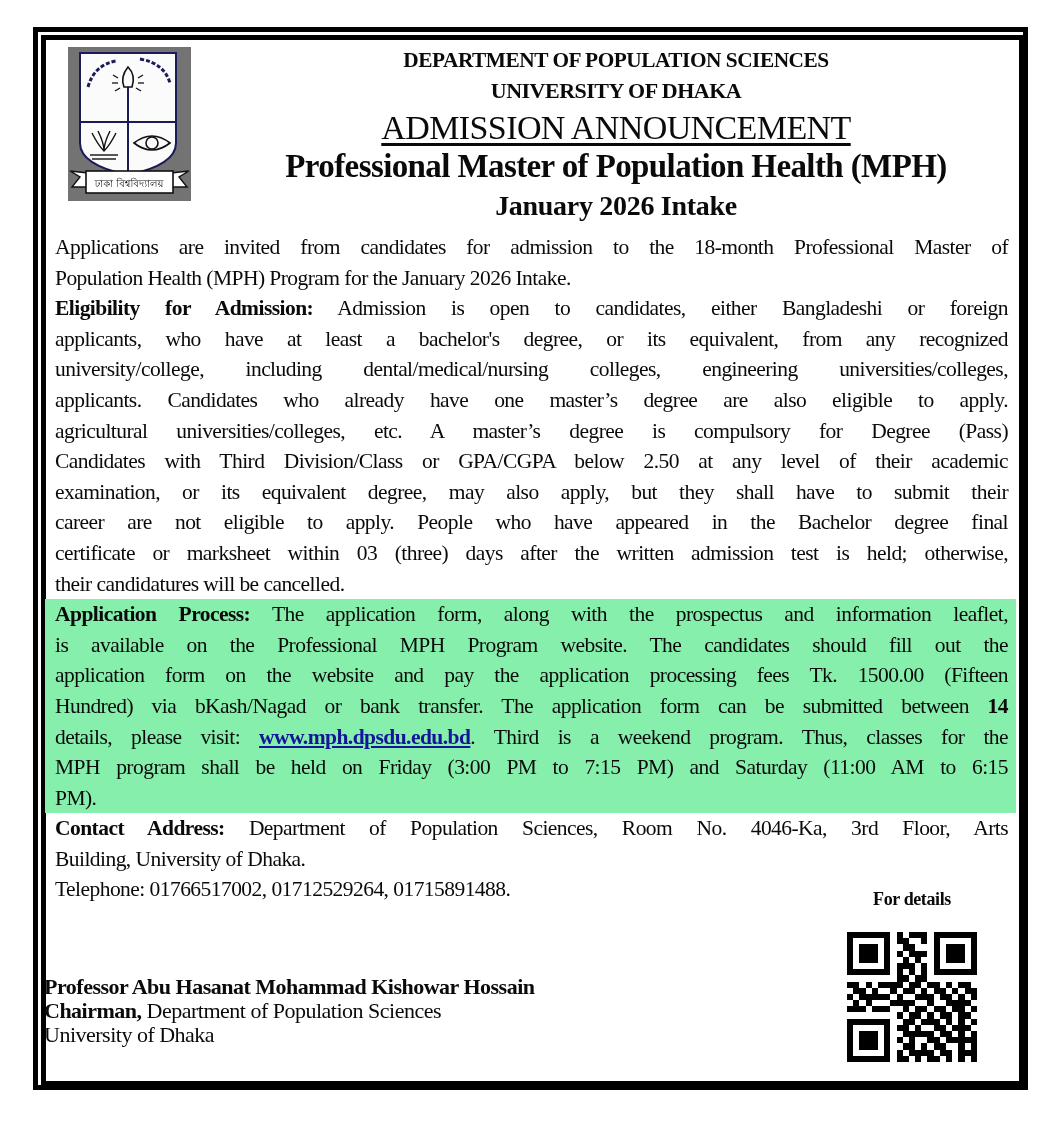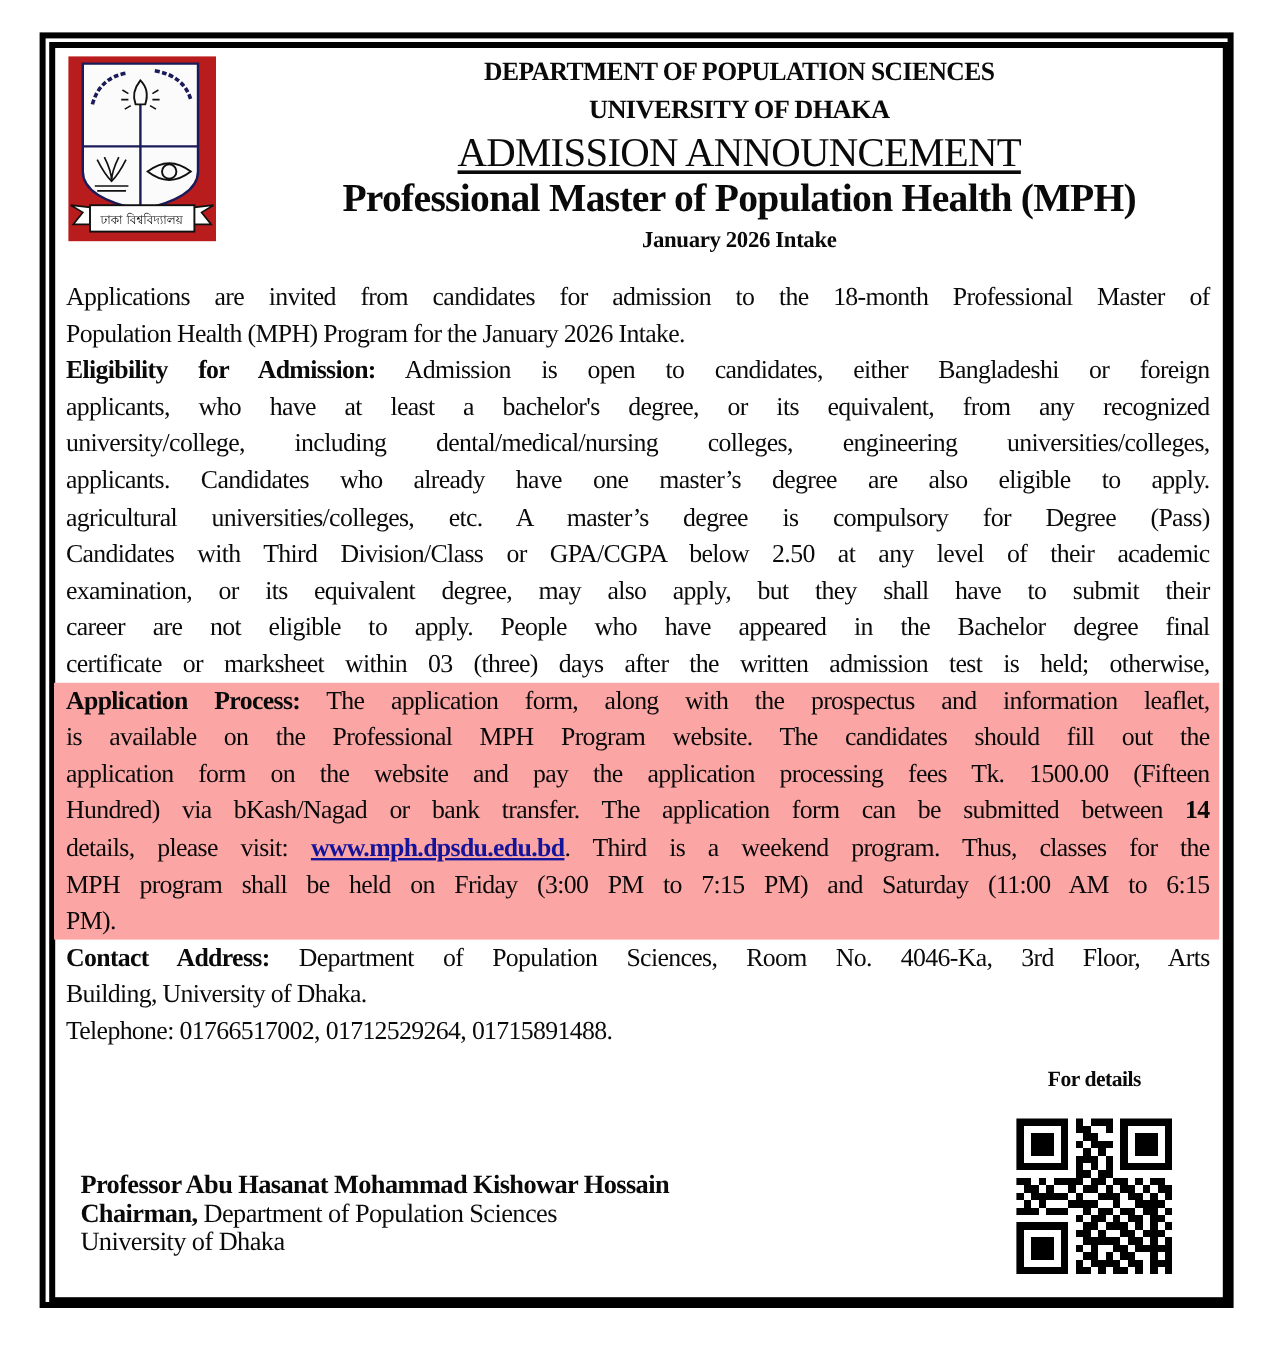--- a/index.html
+++ b/index.html
@@ -5,42 +5,42 @@
   html, body { margin:0; padding:0; background:#ffffff; }
   body { width:1060px; height:1142px; position:relative; overflow:hidden;
          font-family:"Liberation Serif", "DejaVu Serif", serif; color:#0a0a0a; }
 
   .frame-outer { position:absolute; left:33px; top:27px; width:985px; height:1053px;
                  border:5px solid #000; box-sizing:content-box; }
   .frame-inner { position:absolute; left:41px; top:35px; width:973px; height:1041px;
                  border:5px solid #000; }
 
   
-  .logo { position:absolute; left:57px; top:47px; width:123px; height:154px; background:#b91c1c;text-align:right; }
+  .logo { position:absolute; left:68px; top:47px; width:123px; height:154px; background:#737373;text-align:right; }
   .logo svg { position:absolute; left:0; top:0; }
 
   
   .hdr { position:absolute; left:240px; width:752px; text-align:center; white-space:nowrap; }
   .h1 { top:47px; font-weight:bold; font-size:22px; letter-spacing:-0.5px; transform:scaleX(0.97); }
   .h2 { top:78px; font-weight:bold; font-size:22px; letter-spacing:-0.5px; }
   .h3 { top:109px; font-size:34px; letter-spacing:-0.6px; }
   .h3 span { text-decoration:underline; text-decoration-thickness:3px; text-underline-offset:4px; }
   .h4 { top:148px; font-weight:bold; font-size:33px; letter-spacing:-0.6px; }
-  .h5 { top:190px; font-weight:bold; font-size:19px; letter-spacing:-0.3px; }
+  .h5 { top:190px; font-weight:bold; font-size:28px; letter-spacing:-0.3px; }
 
   
   .body { position:absolute; left:55px; width:953px; top:232px; }
   .ln { display:block; height:30.6px; line-height:30.6px; font-size:21.5px; letter-spacing:-0.55px;
         text-align:justify; text-align-last:justify; white-space:nowrap; overflow:visible; }
   .ln.last { text-align-last:left; }
   .ln b { font-weight:bold; }
   .ln a { color:#14149a; font-weight:bold; text-decoration:underline; }
-  .shade { background:#fca5a5; margin-left:-10px; padding-left:10px; margin-right:-8px; padding-right:8px; }
-
-  .sig { position:absolute; left:67px; top:975px; width:700px; }
+  .shade { background:#86efac; margin-left:-10px; padding-left:10px; margin-right:-8px; padding-right:8px; }
+
+  .sig { position:absolute; left:44px; top:975px; width:700px; }
   .sig .sl { display:block; font-size:22px; line-height:24px; height:24px; letter-spacing:-0.5px; white-space:nowrap; }
   .sig .sl.name { font-weight:bold; }
 
   .details { position:absolute; left:832px; top:889px; width:160px; text-align:center;
              font-weight:bold; font-size:18px; letter-spacing:-0.4px; }
   .qr { position:absolute; left:847px; top:932px; width:130px; height:130px; }
 </style>
 </head>
 <body>
 
@@ -100,20 +100,21 @@
   <div>
     <span class="ln"><b>Eligibility for Admission:</b><span> Admission is open to candidates, either Bangladeshi or foreign</span></span>
     <span class="ln">applicants, who have at least a bachelor's degree, or its equivalent, from any recognized</span>
     <span class="ln">university/college, including dental/medical/nursing colleges, engineering universities/colleges,</span>
     <span class="ln">applicants. Candidates who already have one master’s degree are also eligible to apply.</span>
     <span class="ln">agricultural universities/colleges, etc. A master’s degree is compulsory for Degree (Pass)</span>
     <span class="ln">Candidates with Third Division/Class or GPA/CGPA below 2.50 at any level of their academic</span>
     <span class="ln">examination, or its equivalent degree, may also apply, but they shall have to submit their</span>
     <span class="ln">career are not eligible to apply. People who have appeared in the Bachelor degree final</span>
     <span class="ln">certificate or marksheet within 03 (three) days after the written admission test is held; otherwise,</span>
+    <span class="ln last">their candidatures will be cancelled.</span>
   </div>
 
   <div class="shade">
     <span class="ln"><b>Application Process:</b><span> The application form, along with the prospectus and information leaflet,</span></span>
     <span class="ln">is available on the Professional MPH Program website. The candidates should fill out the</span>
     <span class="ln">application form on the website and pay the application processing fees Tk. 1500.00 (Fifteen</span>
     <span class="ln"><span>Hundred) via bKash/Nagad or bank transfer. The application form can be submitted between </span><b>14</b></span>
     <span class="ln"><span>details, please visit: </span><a href="#">www.mph.dpsdu.edu.bd</a><span>. Third is a weekend program. Thus, classes for the</span></span>
     <span class="ln">MPH program shall be held on Friday (3:00 PM to 7:15 PM) and Saturday (11:00 AM to 6:15</span>
     <span class="ln last">PM).</span>

